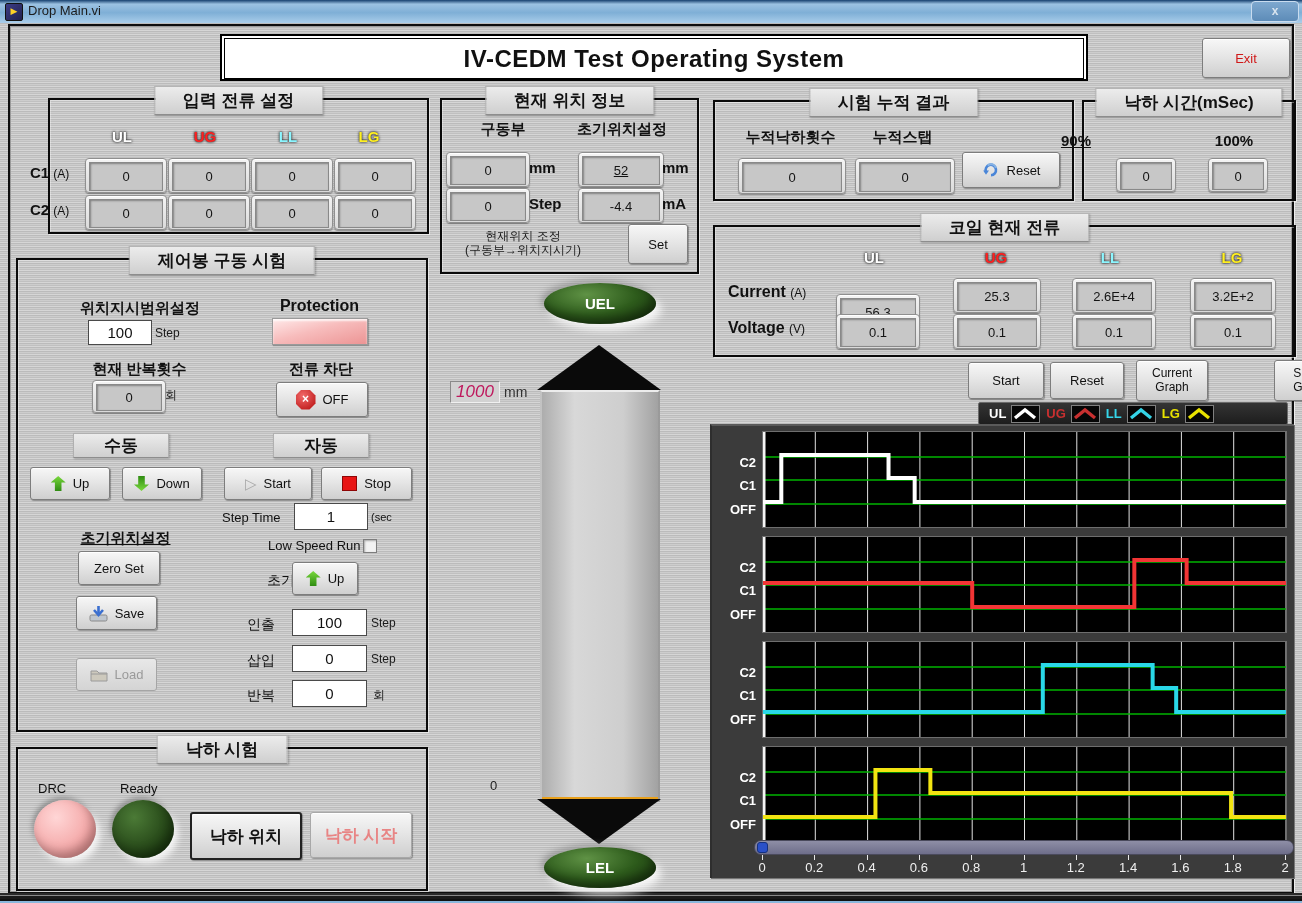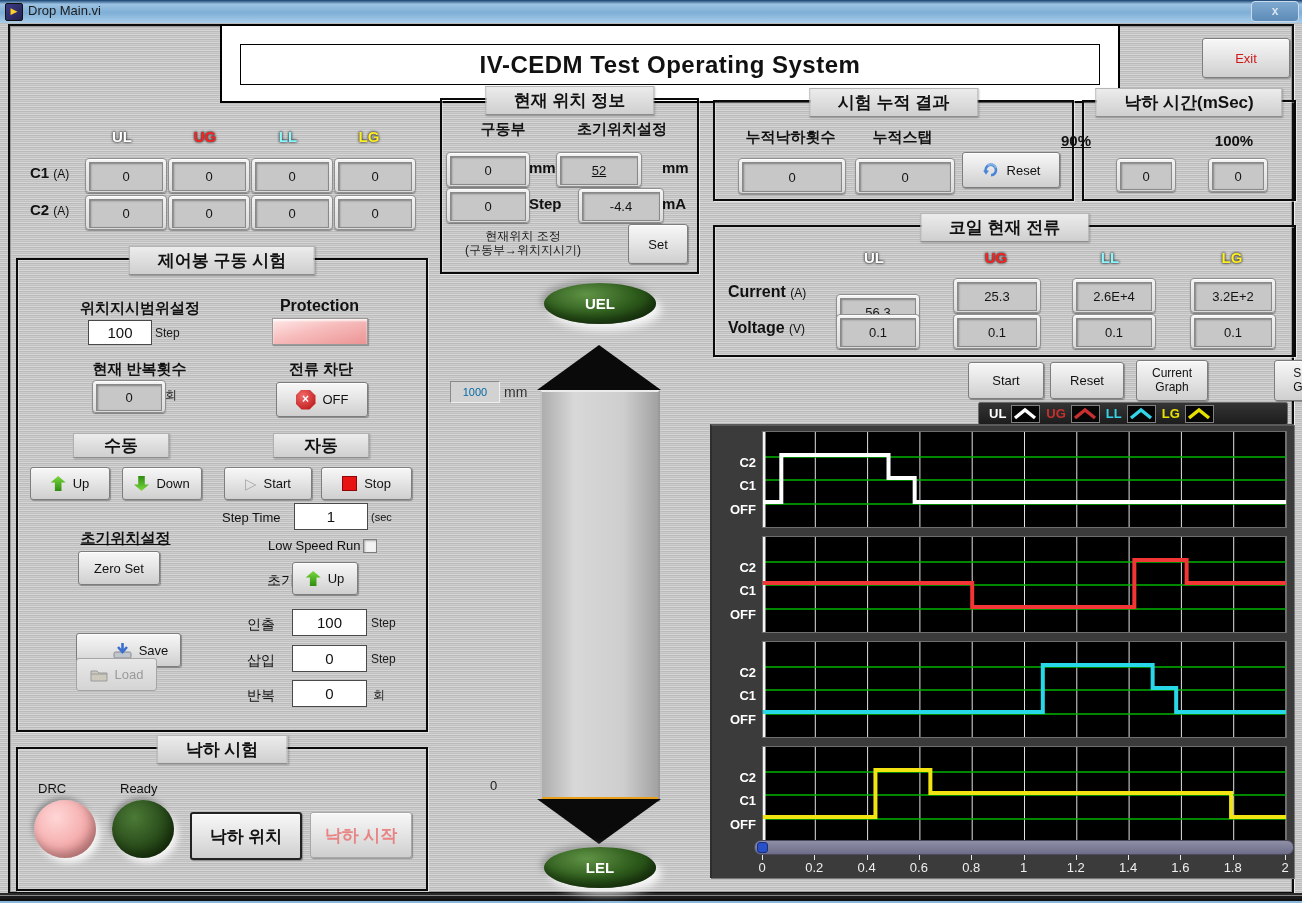--- a/index.html
+++ b/index.html
@@ -17,21 +17,21 @@
   .win-title{position:absolute;left:28px;top:3px;font-size:13px;color:#1c1c1c;}
   .close-btn{position:absolute;right:3px;top:1px;width:46px;height:19px;border:1px solid #c9dcef;border-radius:4px;
     background:linear-gradient(180deg,#7ea8cf,#5d8cb8);color:#d8e4ef;font-weight:bold;font-size:12px;
     text-align:center;line-height:18px;}
   
   .app-frame{position:absolute;left:8px;top:24px;width:1282px;height:866px;border:2px solid #0d0d0d;
     box-shadow:inset 0 0 0 1px #9a9a9a, 1px 1px 0 #eee;}
   .bottom-edge{position:absolute;left:0;top:893px;width:1302px;height:10px;
     background:linear-gradient(180deg,#2a2a2a 0 2px,#888 2px 3px,#1a1a1a 3px 6px,#111 6px 8px,#8ab8dc 8px 10px);}
   
-  .title-box{position:absolute;left:220px;top:24px;width:860px;height:39px;background:#fff;border:2px solid #000;padding:18px;}
+  .title-box{position:absolute;left:220px;top:34px;width:860px;height:39px;background:#fff;border:2px solid #000;padding:2px;}
   .title-inner{border:1px solid #000;height:100%;display:flex;align-items:center;justify-content:center;
     font-size:24px;font-weight:bold;letter-spacing:.5px;}
   
   .panel{position:absolute;border:2px solid #0a0a0a;box-shadow:1px 1px 0 rgba(255,255,255,.55), inset 1px 1px 0 rgba(255,255,255,.35);}
   .panel-title{position:absolute;top:-14px;left:50%;transform:translateX(-50%);
     background:linear-gradient(180deg,#ececec,#cfcfcf);border:1px solid #b5b5b5;border-bottom-color:#8d8d8d;
     padding:2px 28px;font-weight:bold;font-size:17px;white-space:nowrap;box-shadow:1px 1px 2px rgba(0,0,0,.25);}
   .hdrbox{background:linear-gradient(180deg,#ececec,#cfcfcf);border:1px solid #b0b0b0;border-bottom-color:#8d8d8d;
     font-weight:bold;font-size:17px;text-align:center;box-shadow:1px 1px 2px rgba(0,0,0,.25);}
   .lbl{font-weight:bold;font-size:15px;text-align:center;}
@@ -71,21 +71,21 @@
     box-shadow:5px 6px 8px rgba(250,250,250,.95),-3px -3px 6px rgba(120,120,120,.55),inset -4px -6px 10px rgba(0,0,0,.35);}
   .prot{position:absolute;background:linear-gradient(165deg,#ffe9e9 0%,#f7bcbc 45%,#ec9494 100%);
     border:1px solid #9a9a9a;box-shadow:inset 0 2px 2px rgba(255,255,255,.8),1px 1px 1px rgba(0,0,0,.25);}
   
   .tri{position:absolute;width:0;height:0;}
   .gauge-col{position:absolute;left:540px;top:390px;width:116px;height:408px;
     background:linear-gradient(90deg,#adadad,#d8d8d8 28%,#cecece 70%,#a2a2a2);
     border:2px solid #9a9a9a;border-top-color:#ececec;border-left-color:#c2c2c2;}
   .gauge-bottom{position:absolute;left:0;bottom:0;width:100%;height:3px;background:#e8a01c;}
   .minibox{position:absolute;background:#d2d2d2;border:1px solid #8a8a8a;border-bottom-color:#f0f0f0;border-right-color:#f0f0f0;
-    font-size:11px;color:#0369a1;display:flex;align-items:center;justify-content:center;}
+    font-size:17px;color:#be185d;display:flex;align-items:center;justify-content:center;font-style:italic;}
   
   .graph-panel{position:absolute;left:710px;top:424px;width:582px;height:452px;background:#3b3b3b;
     border-top:2px solid #5a5a5a;border-left:2px solid #2e2e2e;box-shadow:1px 1px 0 #777;}
   .subplot{position:absolute;background:#000;border:1px solid #6e6e6e;}
   .ylabel{position:absolute;width:40px;text-align:right;color:#fff;font-weight:bold;font-size:13px;}
   .xtick{position:absolute;width:1px;height:5px;background:#e8e8e8;}
   .xlabel{position:absolute;width:44px;text-align:center;color:#f0f0f0;font-size:13px;}
   .scrollbar{position:absolute;background:linear-gradient(180deg,#8e8ea6,#6e6e8a);border:1px solid #4a4a5c;border-radius:7px;}
   .sb-handle{position:absolute;left:2px;top:1px;width:9px;height:9px;border-radius:3px;background:#2a50c8;border:1px solid #15307e;}
   .legend{position:absolute;left:978px;top:402px;width:298px;height:21px;background:linear-gradient(180deg,#343434,#1d1d1d);
@@ -107,20 +107,23 @@
     <div class="close-btn"><span>x</span></div>
   </div>
   <div class="app-frame"></div>
   <div class="bottom-edge"></div>
 
   <div class="title-box">
     <div class="title-inner">IV-CEDM Test Operating System</div>
   </div>
   <div class="btn" style="left:1202px;top:38px;width:86px;height:38px;color:#d01818;font-size:13px;">Exit</div>
 
+  <div class="panel" style="left:48px;top:98px;width:377px;height:132px;">
+    <div class="panel-title">입력 전류 설정</div>
+  </div>
   <div class="colhead" style="left:92px;top:128px;color:#fff;">UL</div>
   <div class="colhead" style="left:175px;top:128px;color:#ff2020;">UG</div>
   <div class="colhead" style="left:258px;top:128px;color:#8cf6ff;">LL</div>
   <div class="colhead" style="left:339px;top:128px;color:#fff021;">LG</div>
   <div class="abs" style="left:30px;top:164px;font-size:15px;"><b>C1</b> <span style="font-size:12px;">(A)</span></div>
   <div class="abs" style="left:30px;top:201px;font-size:15px;"><b>C2</b> <span style="font-size:12px;">(A)</span></div>
   <div class="ind" style="left:85px;top:158px;width:74px;height:27px;">
       <div class="ind-in">0</div>
     </div>
   <div class="ind" style="left:168px;top:158px;width:74px;height:27px;">
@@ -147,21 +150,21 @@
 
   <div class="panel" style="left:440px;top:98px;width:255px;height:172px;">
     <div class="panel-title">현재 위치 정보</div>
   </div>
   <div class="lbl abs" style="left:458px;top:120px;width:90px;">구동부</div>
   <div class="lbl abs" style="left:572px;top:120px;width:100px;">초기위치설정</div>
   <div class="ind" style="left:446px;top:152px;width:76px;height:27px;">
       <div class="ind-in">0</div>
     </div>
   <div class="unit" style="left:529px;top:159px;">mm</div>
-  <div class="ind" style="left:556px;top:152px;width:78px;height:27px;text-decoration:underline;">
+  <div class="ind" style="left:578px;top:152px;width:78px;height:27px;text-decoration:underline;">
       <div class="ind-in">52</div>
     </div>
   <div class="unit" style="left:662px;top:159px;">mm</div>
   <div class="ind" style="left:446px;top:188px;width:76px;height:27px;">
       <div class="ind-in">0</div>
     </div>
   <div class="unit" style="left:529px;top:195px;">Step</div>
   <div class="ind" style="left:578px;top:188px;width:78px;height:27px;">
       <div class="ind-in">-4.4</div>
     </div>
@@ -431,21 +434,21 @@
   <div class="abs" style="left:371px;top:511px;font-size:11px;">(sec</div>
   <div class="abs" style="left:268px;top:538px;font-size:13px;">Low Speed Run</div>
   <div class="chk" style="left:363px;top:539px;"></div>
   <div class="lbl abs" style="left:58px;top:529px;width:135px;text-decoration:underline;">초기위치설정</div>
   <div class="btn" style="left:78px;top:551px;width:80px;height:32px;">Zero Set</div>
   <div class="abs" style="left:227px;top:572px;font-size:14px;margin-left:40px;">초기방향</div>
   <div class="btn" style="left:292px;top:562px;width:64px;height:31px;">
     <span class="arrow-green"></span>
       <span>Up</span>
   </div>
-  <div class="btn" style="left:76px;top:633px;width:79px;height:32px;padding-left:24px;">
+  <div class="btn" style="left:76px;top:596px;width:79px;height:32px;">
     <svg width="19" height="17" viewBox="0 0 19 17">
       <rect x="1" y="10" width="17" height="6" rx="1.5" fill="#bfc6ce" stroke="#8a8a8a"></rect>
       <path d="M9.5 1 L9.5 8" stroke="#3a6fd0" stroke-width="2.6" fill="none"></path>
       <path d="M5 5 L9.5 10 L14 5" stroke="#3a6fd0" stroke-width="2.6" fill="none"></path>
     </svg>
     <span>Save</span>
   </div>
   <div class="abs" style="left:247px;top:616px;font-size:14px;">인출</div>
   <div class="inp" style="left:292px;top:609px;width:73px;height:25px;">100</div>
   <div class="sunit" style="left:371px;top:616px;">Step</div>

